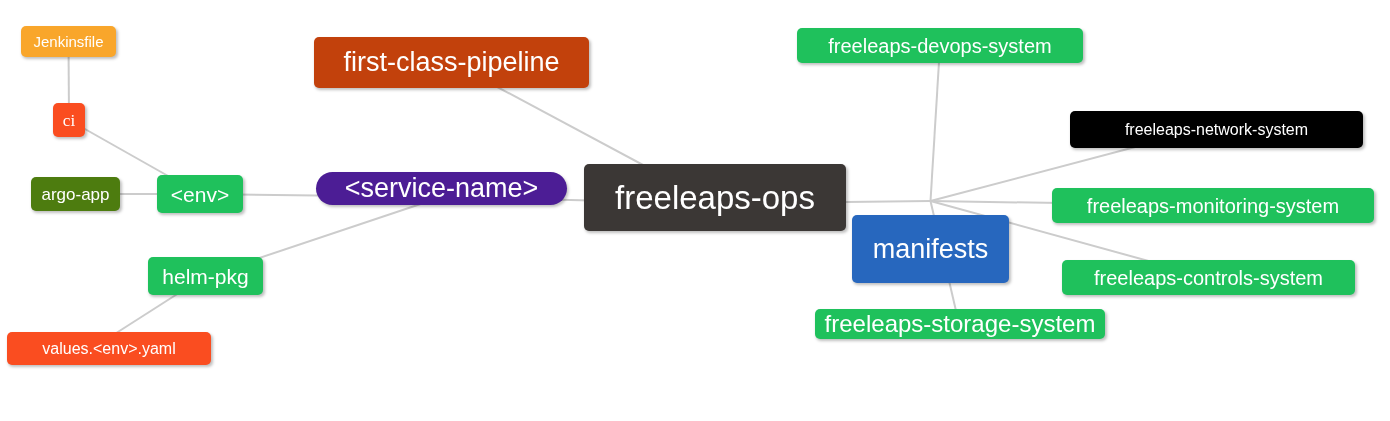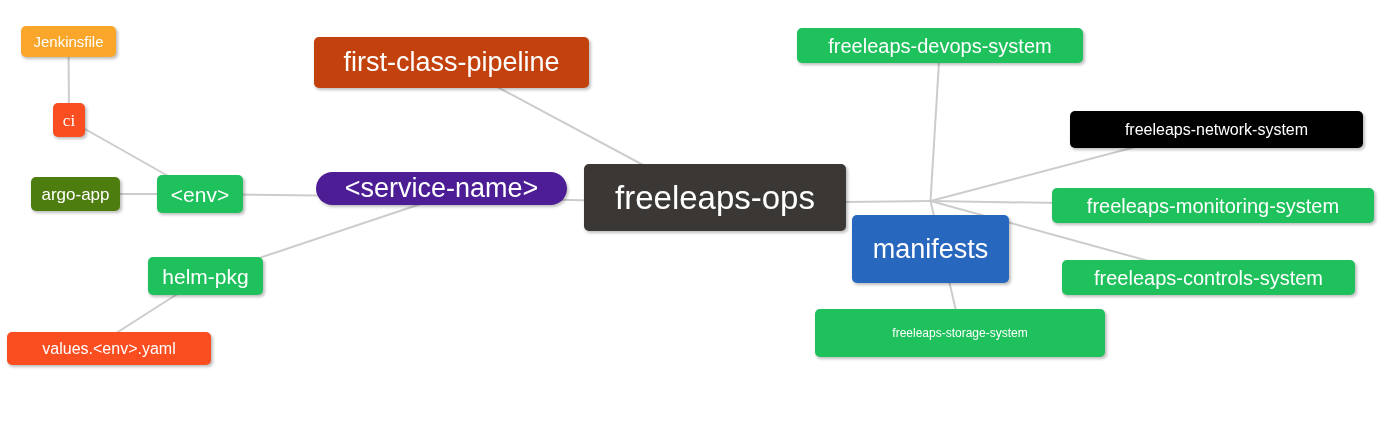--- a/index.html
+++ b/index.html
@@ -65,14 +65,14 @@
     <div class="node" style="left: 157px; top: 175px; width: 86px; height: 38px; font-size: 21px; background: rgb(31, 193, 92);">&lt;env&gt;</div>
     <div class="node" style="left: 148px; top: 257px; width: 115px; height: 38px; font-size: 21px; background: rgb(31, 193, 92);">helm-pkg</div>
     <div class="node" style="left: 53px; top: 103px; width: 32px; height: 34px; font-size: 17px; background: rgb(250, 77, 32); font-family: Liberation Serif, serif;">ci</div>
     <div class="node" style="left: 31px; top: 177px; width: 89px; height: 34px; font-size: 17px; background: #4d7c0f;">argo-app</div>
     <div class="node" style="left: 7px; top: 332px; width: 204px; height: 33px; font-size: 16px; background: rgb(250, 77, 32);">values.&lt;env&gt;.yaml</div>
     <div class="node" style="left: 797px; top: 28px; width: 286px; height: 35px; font-size: 20px; background: rgb(31, 193, 92);">freeleaps-devops-system</div>
     <div class="node" style="left: 21px; top: 26px; width: 95px; height: 31px; font-size: 15px; background: rgb(249, 166, 43);">Jenkinsfile</div>
     <div class="node" style="left: 1070px; top: 111px; width: 293px; height: 37px; font-size: 16px; background: #000000;">freeleaps-network-system</div>
     <div class="node" style="left: 1052px; top: 188px; width: 322px; height: 35px; font-size: 20px; background: rgb(31, 193, 92);">freeleaps-monitoring-system</div>
     <div class="node" style="left: 1062px; top: 260px; width: 293px; height: 35px; font-size: 20px; background: rgb(31, 193, 92);">freeleaps-controls-system</div>
-    <div class="node" style="left: 815px; top: 309px; width: 290px; height: 48px; font-size: 12px; background: rgb(31, 193, 92);">freeleaps-storage-system</div>
+    <div class="node" style="left: 815px; top: 309px; width: 290px; height: 30px; font-size: 24px; background: rgb(31, 193, 92);">freeleaps-storage-system</div>
   </div>
 
 </body></html>

